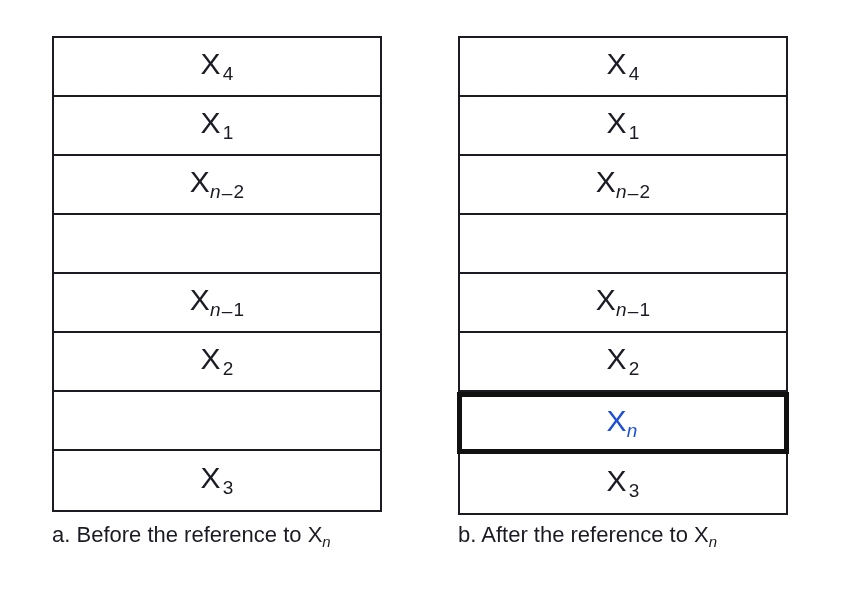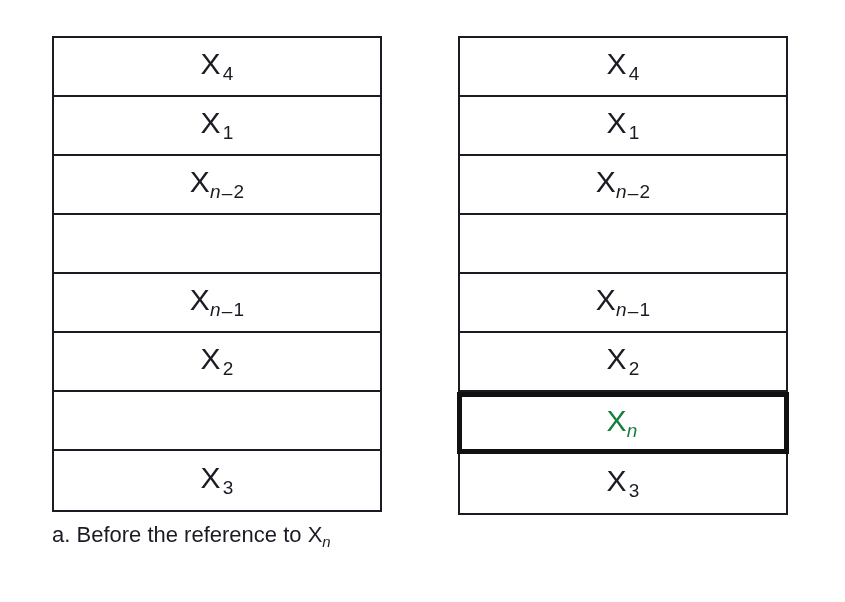--- a/index.html
+++ b/index.html
@@ -84,21 +84,21 @@
   }
   .var .sub .ital {
     font-style: italic;
   }
   .var .sub .minus {
     font-style: normal;
     padding: 0 1px;
   }
 
   .var.accent, .var.accent .base, .var.accent .sub {
-    color: #15803d;
+    color: #1d4ed8;
     text-align: center;
   }
 
   
   .caption {
     position: absolute;
     top: 524px;
     font-size: 22px;
     line-height: 1;
     color: #1b1b24;
@@ -196,14 +196,19 @@
 
     </div>
   </div>
 
   <div class="caption caption-a">
     <span>a.</span>
     <span>Before the reference to</span>
     <span class="cbase">X</span><span class="csub">n</span>
   </div>
 
+  <div class="caption caption-b">
+    <span>b.</span>
+    <span>After the reference to</span>
+    <span class="cbase">X</span><span class="csub">n</span>
+  </div>
 
 </div>
 
 </body></html>

